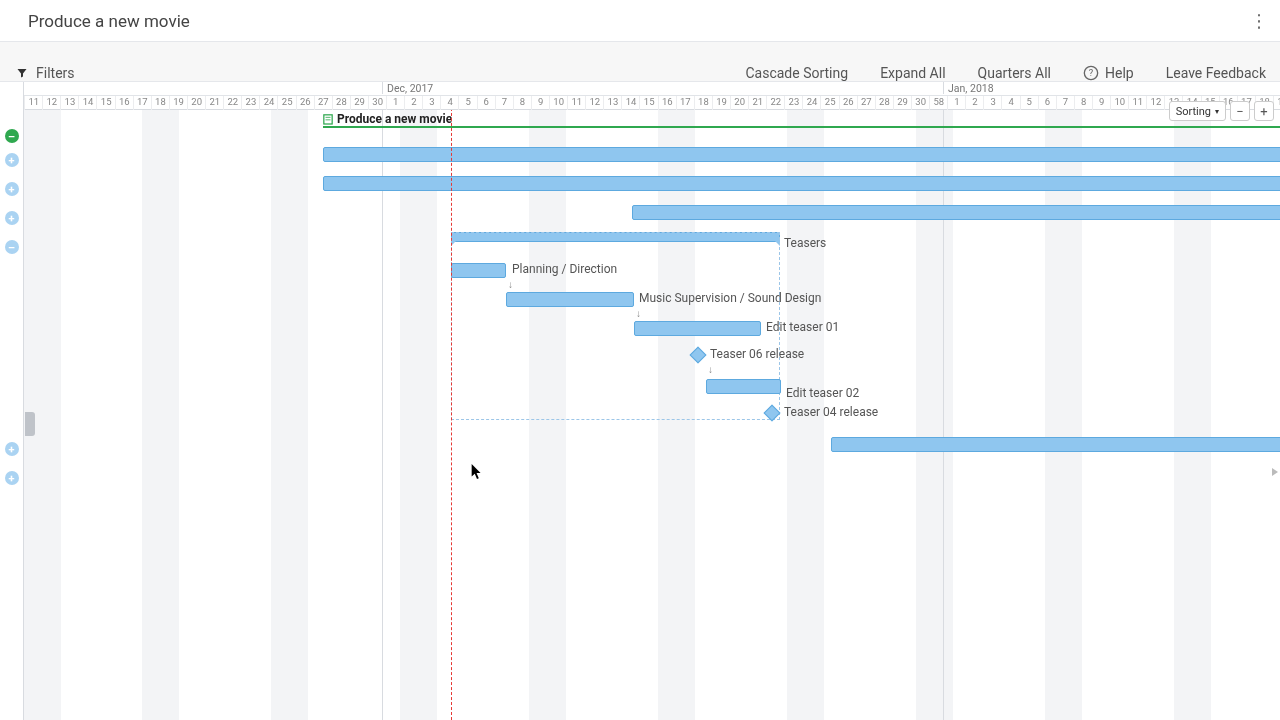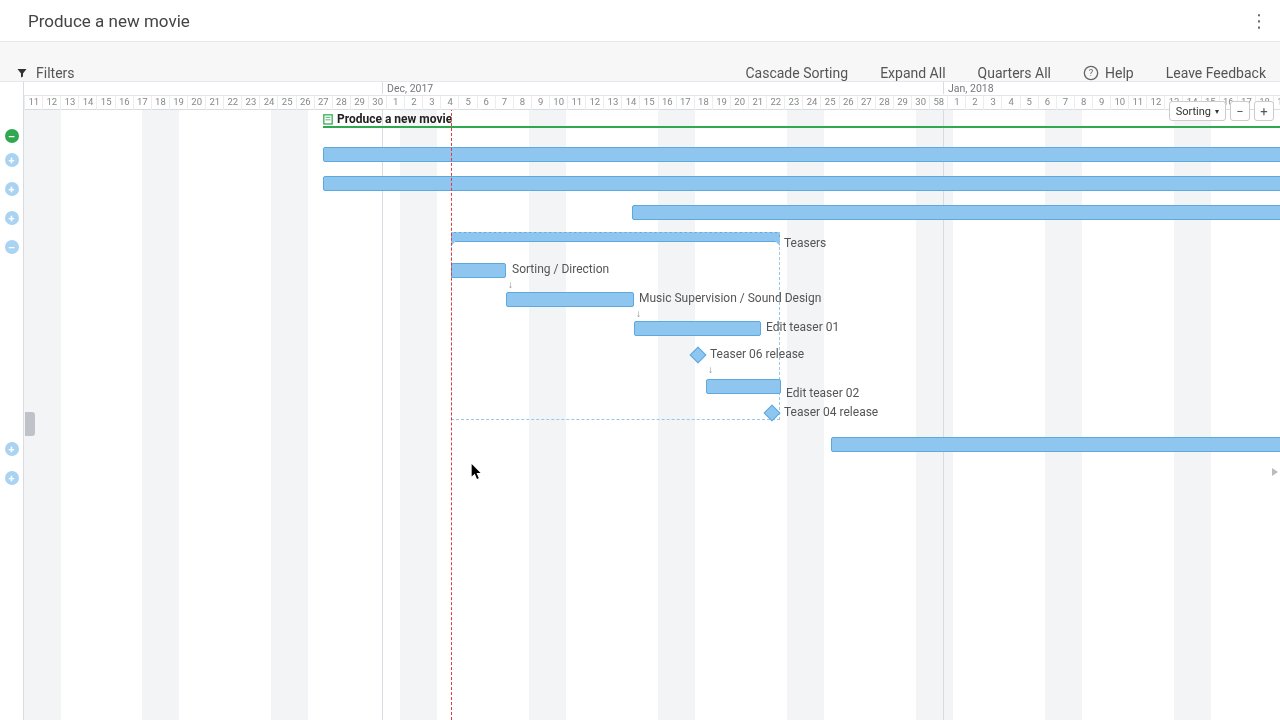--- a/index.html
+++ b/index.html
@@ -234,21 +234,21 @@
 
     <div class="bar" style="left:299px;width:985px;top:37px"></div>
     <div class="bar" style="left:299px;width:985px;top:66px"></div>
     <div class="bar" style="left:608px;width:676px;top:95px"></div>
 
     <div class="group-bar" style="left:427px;width:329px;top:122px"></div>
     <div class="task-label" style="left:760px;top:126px">Teasers</div>
     <div class="group-dashed" style="left:427px;width:329px;top:122px;height:188px"></div>
 
     <div class="bar" style="left:427px;width:55px;top:153px"></div>
-    <div class="task-label" style="left:488px;top:152px">Sorting / Direction</div>
+    <div class="task-label" style="left:488px;top:152px">Planning / Direction</div>
     <div class="dep-arrow" style="left:484px;top:169px">↓</div>
 
     <div class="bar" style="left:482px;width:128px;top:182px"></div>
     <div class="task-label" style="left:615px;top:181px">Music Supervision / Sound Design</div>
     <div class="dep-arrow" style="left:612px;top:198px">↓</div>
 
     <div class="bar" style="left:610px;width:127px;top:211px"></div>
     <div class="task-label" style="left:742px;top:210px">Edit teaser 01</div>
 
     <div class="milestone" style="left:668px;top:239px"></div>

